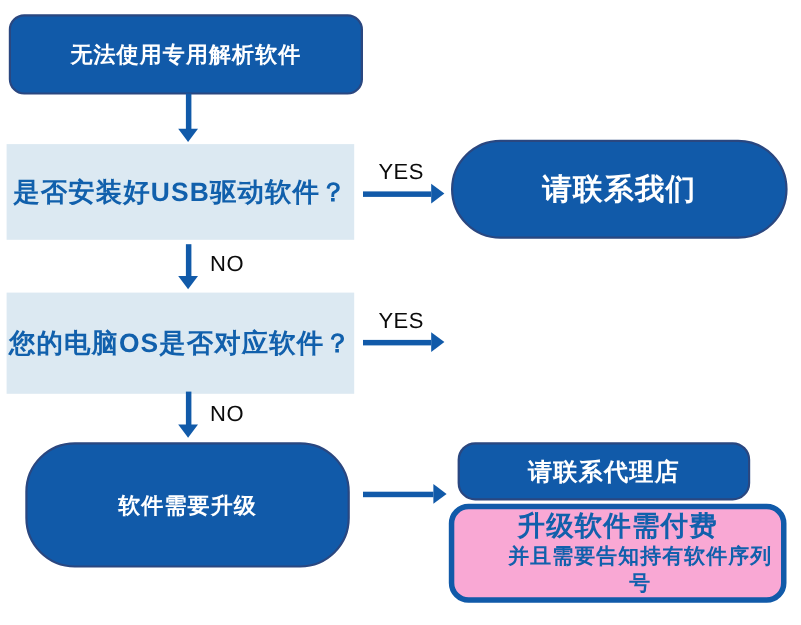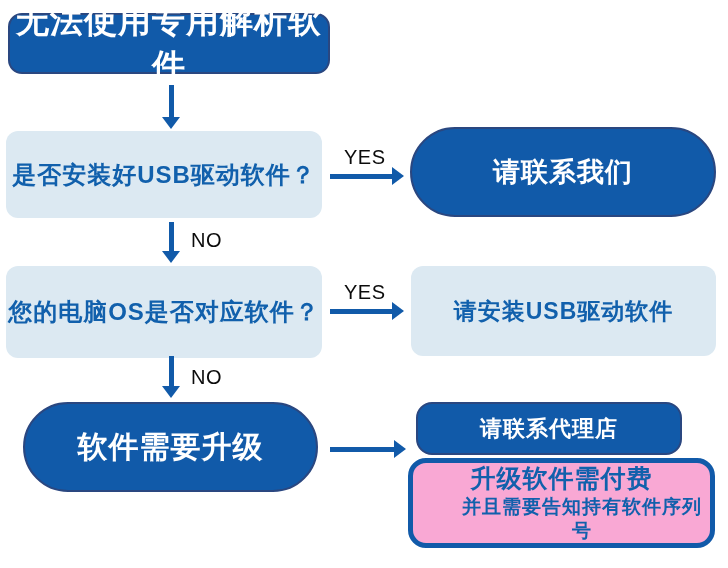--- a/index.html
+++ b/index.html
@@ -29,21 +29,20 @@
     letter-spacing: 1px;
   }
   .node.dark {
     background: var(--dark-blue);
     color: #ffffff;
     border: 2px solid var(--edge-navy);
   }
   .node.light {
     background: var(--light-blue);
     color: var(--text-blue);
-    border-radius: 12px;
   }
   .node.outlined {
     background: #f9a8d4;
     color: var(--text-blue);
     border: 5px solid var(--dark-blue);
     flex-direction: column;
     line-height: 1.3;
   }
   .vline { position: absolute; width: 5px; background: var(--dark-blue); }
   .vhead {
@@ -67,21 +66,21 @@
     letter-spacing: 0.5px;
   }
   .fee-line1 { font-size: 25px; }
   .fee-line2 { font-size: 19px; margin-left: 41px; }
 </style>
 </head>
 <body>
 
 <div class="canvas">
 
-  <div class="node dark" style="left:8px; top:13px; width:322px; height:61px; border-radius:14px; font-size:33px;">无法使用专用解析软件</div>
+  <div class="node dark" style="left:8px; top:13px; width:322px; height:73px; border-radius:14px; font-size:20px;">无法使用专用解析软件</div>
 
   <div>
     <div class="vline" style="left:169px; top:85px; height:33px;"></div>
     <div class="vhead" style="left:162px; top:117px;"></div>
   </div>
 
   <div class="node light" style="left:6px; top:131px; width:316px; height:87px; font-size:24px;">是否安装好USB驱动软件？</div>
 
   <div>
     <span class="edge-label" style="left:344px; top:146px;">YES</span>
@@ -98,29 +97,28 @@
   </div>
 
   <div class="node light" style="left:6px; top:266px; width:316px; height:92px; font-size:24px;">您的电脑OS是否对应软件？</div>
 
   <div>
     <span class="edge-label" style="left:344px; top:281px;">YES</span>
     <div class="hline" style="left:330px; top:309px; width:62px;"></div>
     <div class="hhead" style="left:392px; top:302px;"></div>
   </div>
 
-  <div class="node light" style="left:411px; top:266px; width:305px; height:90px; font-size:23px;">请安装USB驱动软件</div>
 
   <div>
     <div class="vline" style="left:169px; top:356px; height:31px;"></div>
     <div class="vhead" style="left:162px; top:386px;"></div>
     <span class="edge-label" style="left:191px; top:366px;">NO</span>
   </div>
 
-  <div class="node dark" style="left:23px; top:402px; width:295px; height:90px; border-radius:45px; font-size:30px;">软件需要升级</div>
+  <div class="node dark" style="left:23px; top:402px; width:295px; height:114px; border-radius:45px; font-size:20px;">软件需要升级</div>
 
   <div>
     <div class="hline" style="left:330px; top:447px; width:64px;"></div>
     <div class="hhead" style="left:394px; top:440px;"></div>
   </div>
 
   <div class="node dark" style="left:416px; top:402px; width:266px; height:53px; border-radius:16px; font-size:22px;">请联系代理店</div>
 
   <div class="node outlined" style="left:408px; top:458px; width:307px; height:90px; border-radius:18px;">
     <span class="fee-line1">升级软件需付费</span>

